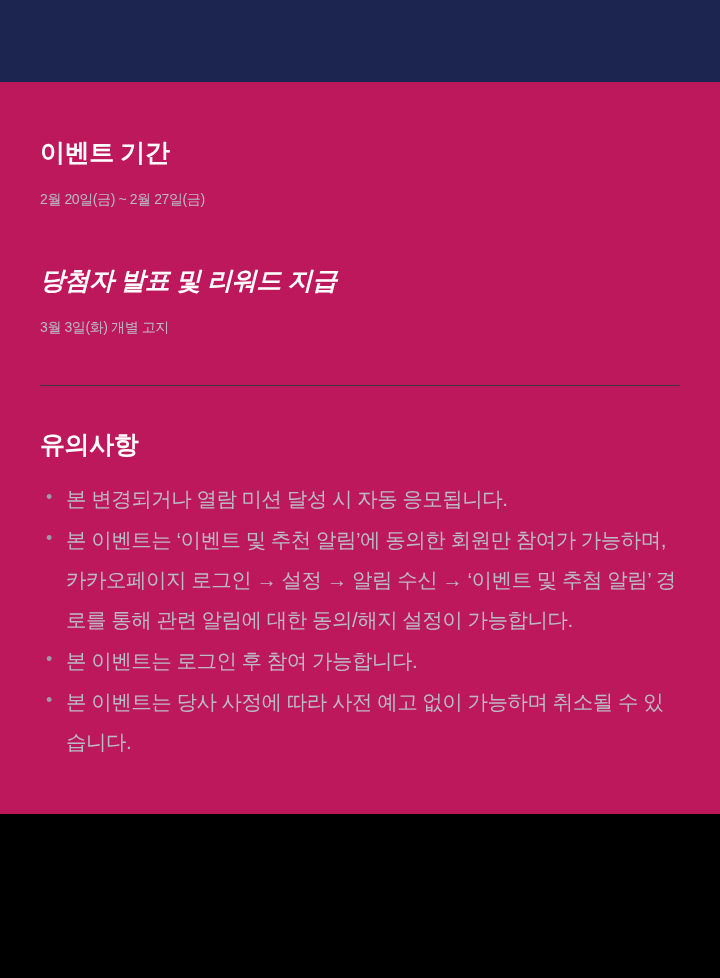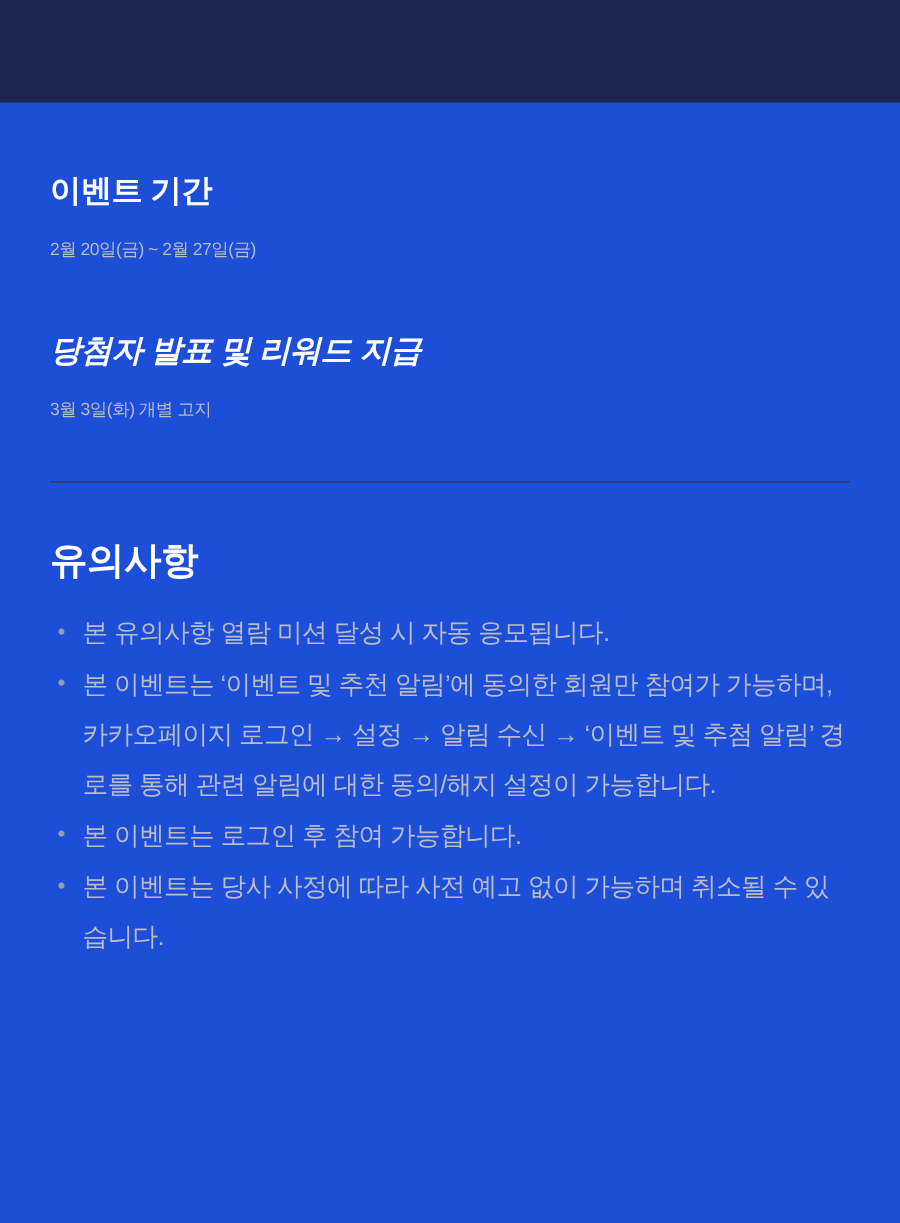--- a/index.html
+++ b/index.html
@@ -9,22 +9,22 @@
   body {
     width: 720px;
     height: 978px;
     background: #000000;
     font-family: "Liberation Sans", sans-serif;
     overflow: hidden;
   }
   .page {
     position: relative;
     width: 720px;
-    height: 978px;
-    background: #1d4ed8;
+    height: 814px;
+    background: #be185d;
     box-sizing: border-box;
   }
   .top-banner {
     width: 100%;
     height: 82px;
     background: #1c2550;
   }
   .content {
     padding: 0 40px;
     box-sizing: border-box;
@@ -49,21 +49,21 @@
     margin: 0;
     padding-top: 22px;
   }
   .divider {
     height: 1px;
     background: #3a3a3c;
     margin: 48px 0 0 0;
   }
   .notice-title {
     color: #ffffff;
-    font-size: 30px;
+    font-size: 25px;
     font-weight: bold;
     letter-spacing: -0.4px;
     padding-top: 42px;
     margin: 0;
   }
   ul.notice-list {
     list-style: none;
     margin: 0;
     padding: 18px 0 0 0;
   }
@@ -103,21 +103,21 @@
     <div class="section">
       <h2 class="section-title sec2-title">당첨자 발표 및 리워드 지급</h2>
       <p class="section-body">3월 3일(화) 개별 고지</p>
     </div>
 
     <div class="divider"></div>
 
     <div class="section">
       <h2 class="notice-title">유의사항</h2>
       <ul class="notice-list">
-        <li>본 유의사항 열람 미션 달성 시 자동 응모됩니다.</li>
+        <li>본 변경되거나 열람 미션 달성 시 자동 응모됩니다.</li>
         <li>본 이벤트는 ‘이벤트 및 추천 알림’에 동의한 회원만 참여가 가능하며, 카카오페이지 로그인 → 설정 → 알림 수신 → ‘이벤트 및 추첨 알림’ 경로를 통해 관련 알림에 대한 동의/해지 설정이 가능합니다.</li>
         <li>본 이벤트는 로그인 후 참여 가능합니다.</li>
         <li>본 이벤트는 당사 사정에 따라 사전 예고 없이 가능하며 취소될 수 있습니다.</li>
       </ul>
     </div>
 
   </div>
 </div>
 
 </body></html>

